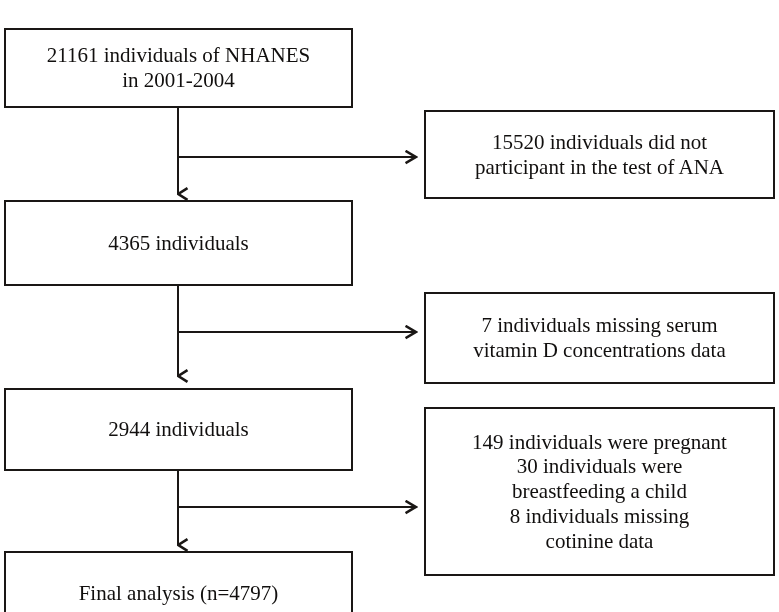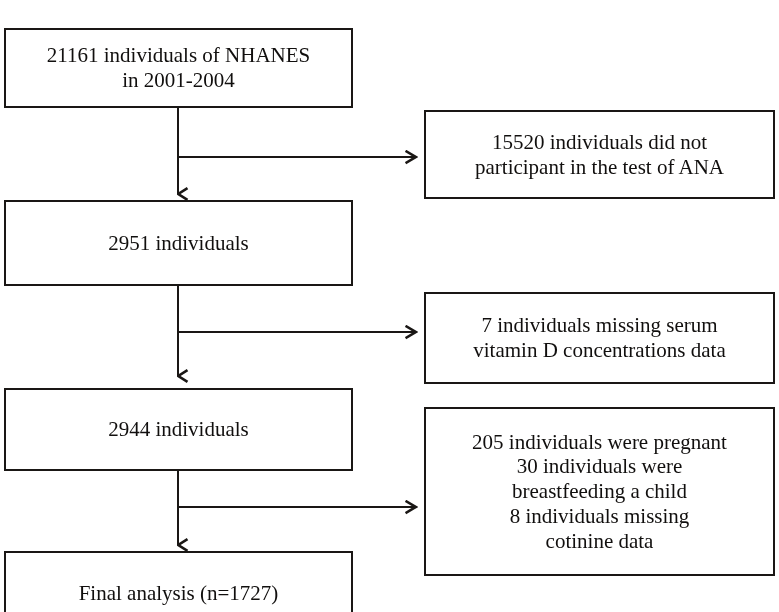--- a/index.html
+++ b/index.html
@@ -85,42 +85,42 @@
       <line x1="178" y1="483" x2="416" y2="483" marker-end="url(#arrowRight)"></line>
     </g>
   </svg>
 
   <div class="node" id="node-source">
     <span class="node-text">21161 individuals of NHANES
 in 2001-2004</span>
   </div>
 
   <div class="node" id="node-stage1">
-    <span class="node-text">2951 individuals</span>
+    <span class="node-text">4365 individuals</span>
   </div>
 
   <div class="node" id="node-stage2">
     <span class="node-text">2944 individuals</span>
   </div>
 
   <div class="node" id="node-final">
-    <span class="node-text">Final analysis (n=1727)</span>
+    <span class="node-text">Final analysis (n=4797)</span>
   </div>
 
   <div class="node" id="node-excl-ana">
     <span class="node-text">15520 individuals did not
 participant in the test of ANA</span>
   </div>
 
   <div class="node" id="node-excl-vitd">
     <span class="node-text">7 individuals missing serum
 vitamin D concentrations data</span>
   </div>
 
   <div class="node" id="node-excl-other">
-    <span class="node-text">205 individuals were pregnant
+    <span class="node-text">149 individuals were pregnant
 30 individuals were
 breastfeeding a child
 8 individuals missing
 cotinine data</span>
   </div>
 
 </div>
 
 </body></html>

